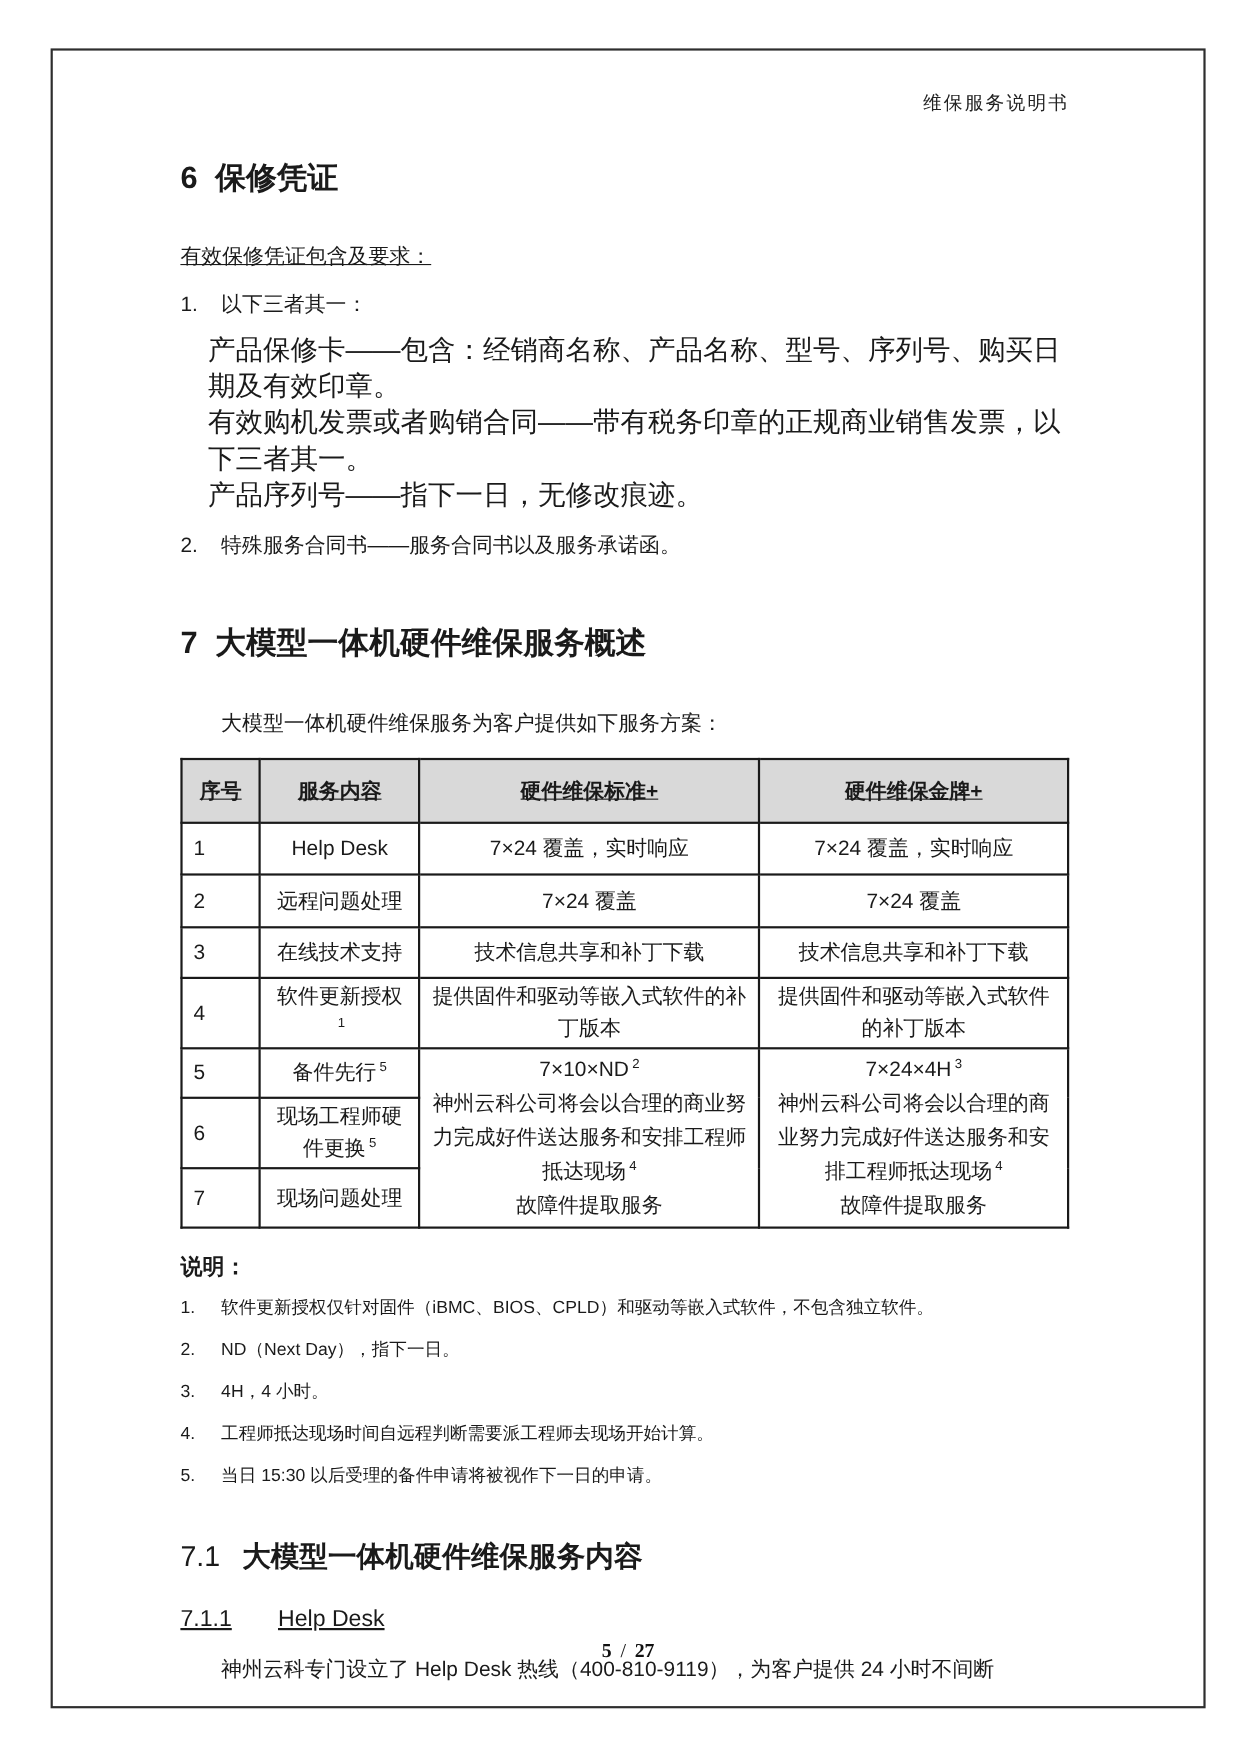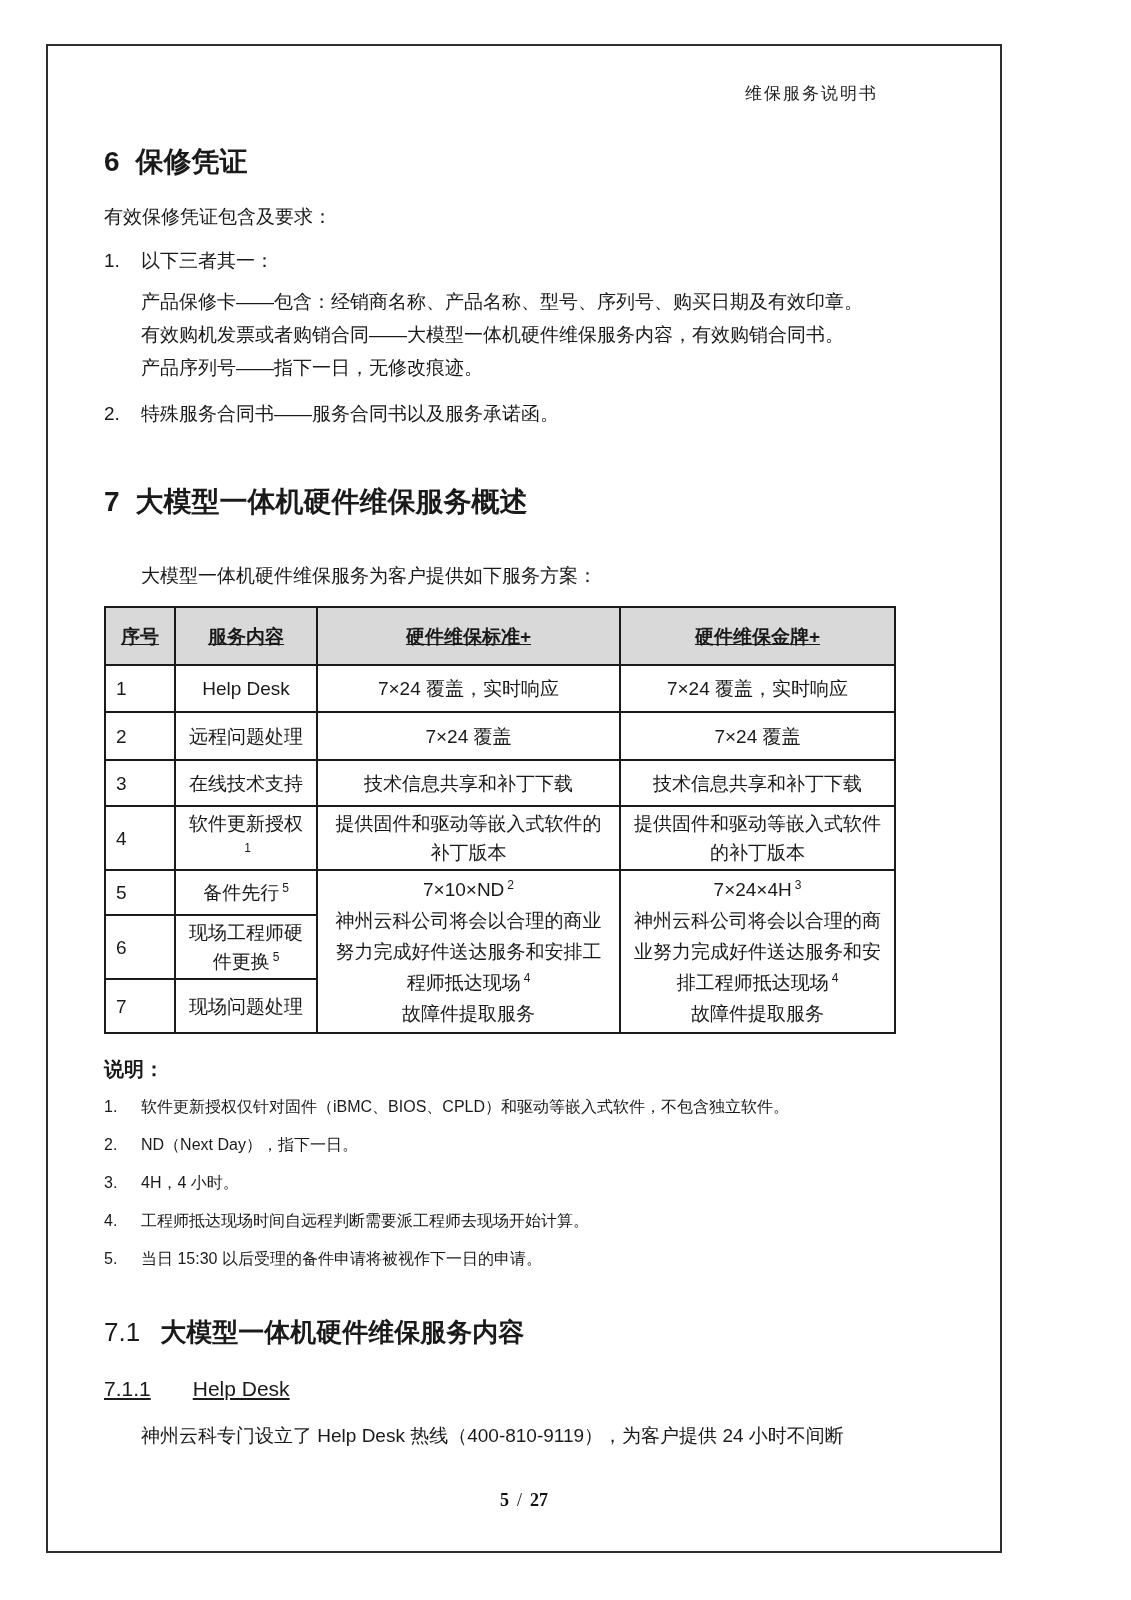--- a/index.html
+++ b/index.html
@@ -2,37 +2,37 @@
 <html><head>
 <meta charset="utf-8">
 <style>
   html,body{margin:0;padding:0;background:#fff;}
   body{
     width:1131px;height:1600px;position:relative;
     font-family:"Liberation Sans","DejaVu Sans",sans-serif;
     color:#1a1a1a;-webkit-font-smoothing:antialiased;
   }
   .frame{
-    position:absolute;left:46px;top:44px;width:956px;height:1509px;
+    position:absolute;left:46px;top:44px;width:1050px;height:1509px;
     border:2px solid #2e2e2e;box-sizing:border-box;
-    padding:36px 122px 0 56px;
+    padding:36px 122px 0 116px;
   }
   .running-header{
     font-family:"Liberation Serif","DejaVu Serif",serif;
     font-size:17px;color:#222;text-align:right;letter-spacing:2px;
   }
   h1.doc-h1{font-size:28px;line-height:36px;margin:0;font-weight:700;}
   h1.sec6{margin-top:39px;}
   h1.sec7{margin-top:56px;}
   .hnum{font-weight:600;margin-right:16px;}
   .body-text{font-size:19px;line-height:28px;margin:0;}
-  .intro6{margin-top:23px;}
+  .intro6{margin-top:40px;text-decoration:underline;}
   .li{display:flex;margin-top:16px;font-size:19px;line-height:28px;}
   .li-no{width:37px;flex:0 0 37px;}
-  .detail-block{margin:10px 0 8px 37px;font-size:19px;line-height:33px;}
+  .detail-block{margin:10px 0 8px 25px;font-size:25px;line-height:33px;}
   .indent{padding-left:37px;}
   .intro7{margin-top:42px;}
 
   table.svc{
     width:100%;border-collapse:collapse;margin-top:16px;
     font-size:19px;table-layout:fixed;
   }
   table.svc th,table.svc td{
     border:2px solid #1a1a1a;padding:2px 10px;box-sizing:border-box;
     line-height:29px;vertical-align:middle;
@@ -76,21 +76,21 @@
 
   <p class="body-text intro6">有效保修凭证包含及要求：</p>
 
   <div class="li">
     <span class="li-no">1.</span>
     <span>以下三者其一：</span>
   </div>
 
   <div class="detail-block">
     <div>产品保修卡——包含：经销商名称、产品名称、型号、序列号、购买日期及有效印章。</div>
-    <div>有效购机发票或者购销合同——大模型一体机硬件维保服务内容，有效购销合同书。</div>
+    <div>有效购机发票或者购销合同——带有税务印章的正规商业销售发票，以下三者其一。</div>
     <div>产品序列号——指下一日，无修改痕迹。</div>
   </div>
 
   <div class="li">
     <span class="li-no">2.</span>
     <span>特殊服务合同书——服务合同书以及服务承诺函。</span>
   </div>
 
   <h1 class="doc-h1 sec7">
     <span class="hnum">7</span><span>大模型一体机硬件维保服务概述</span>

